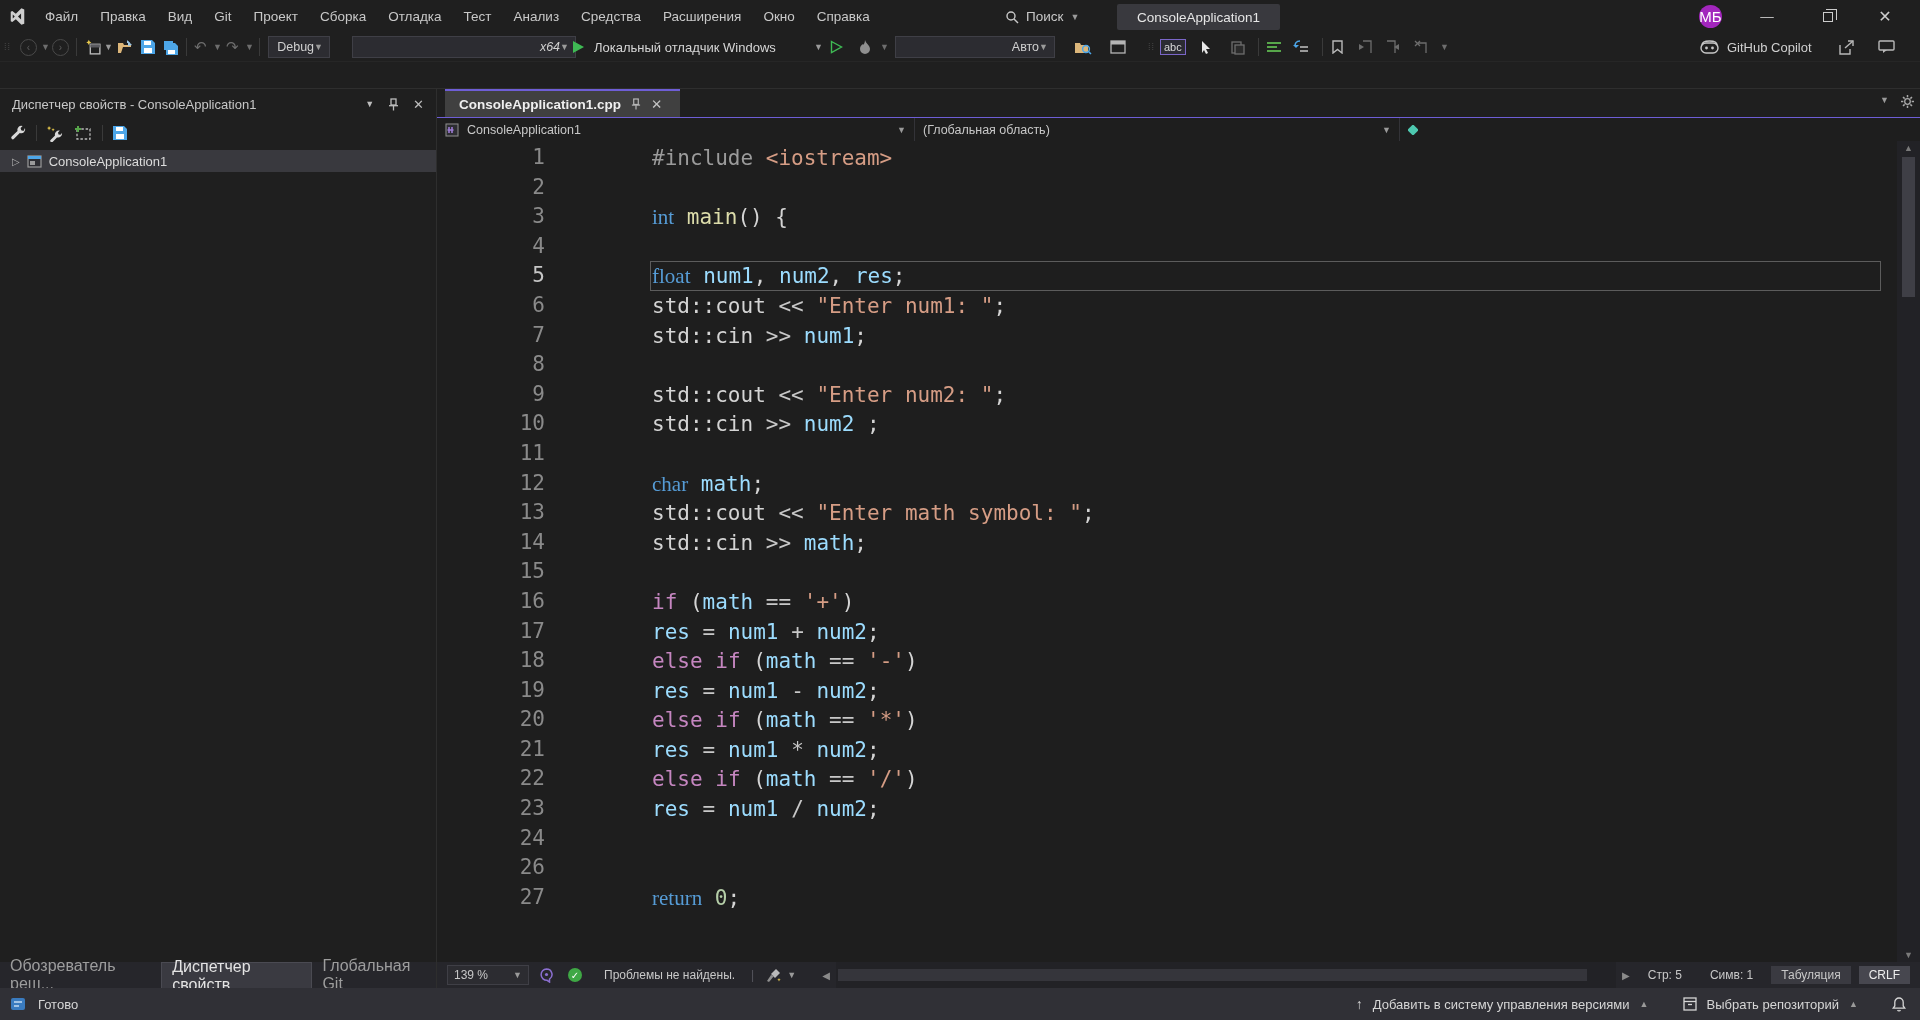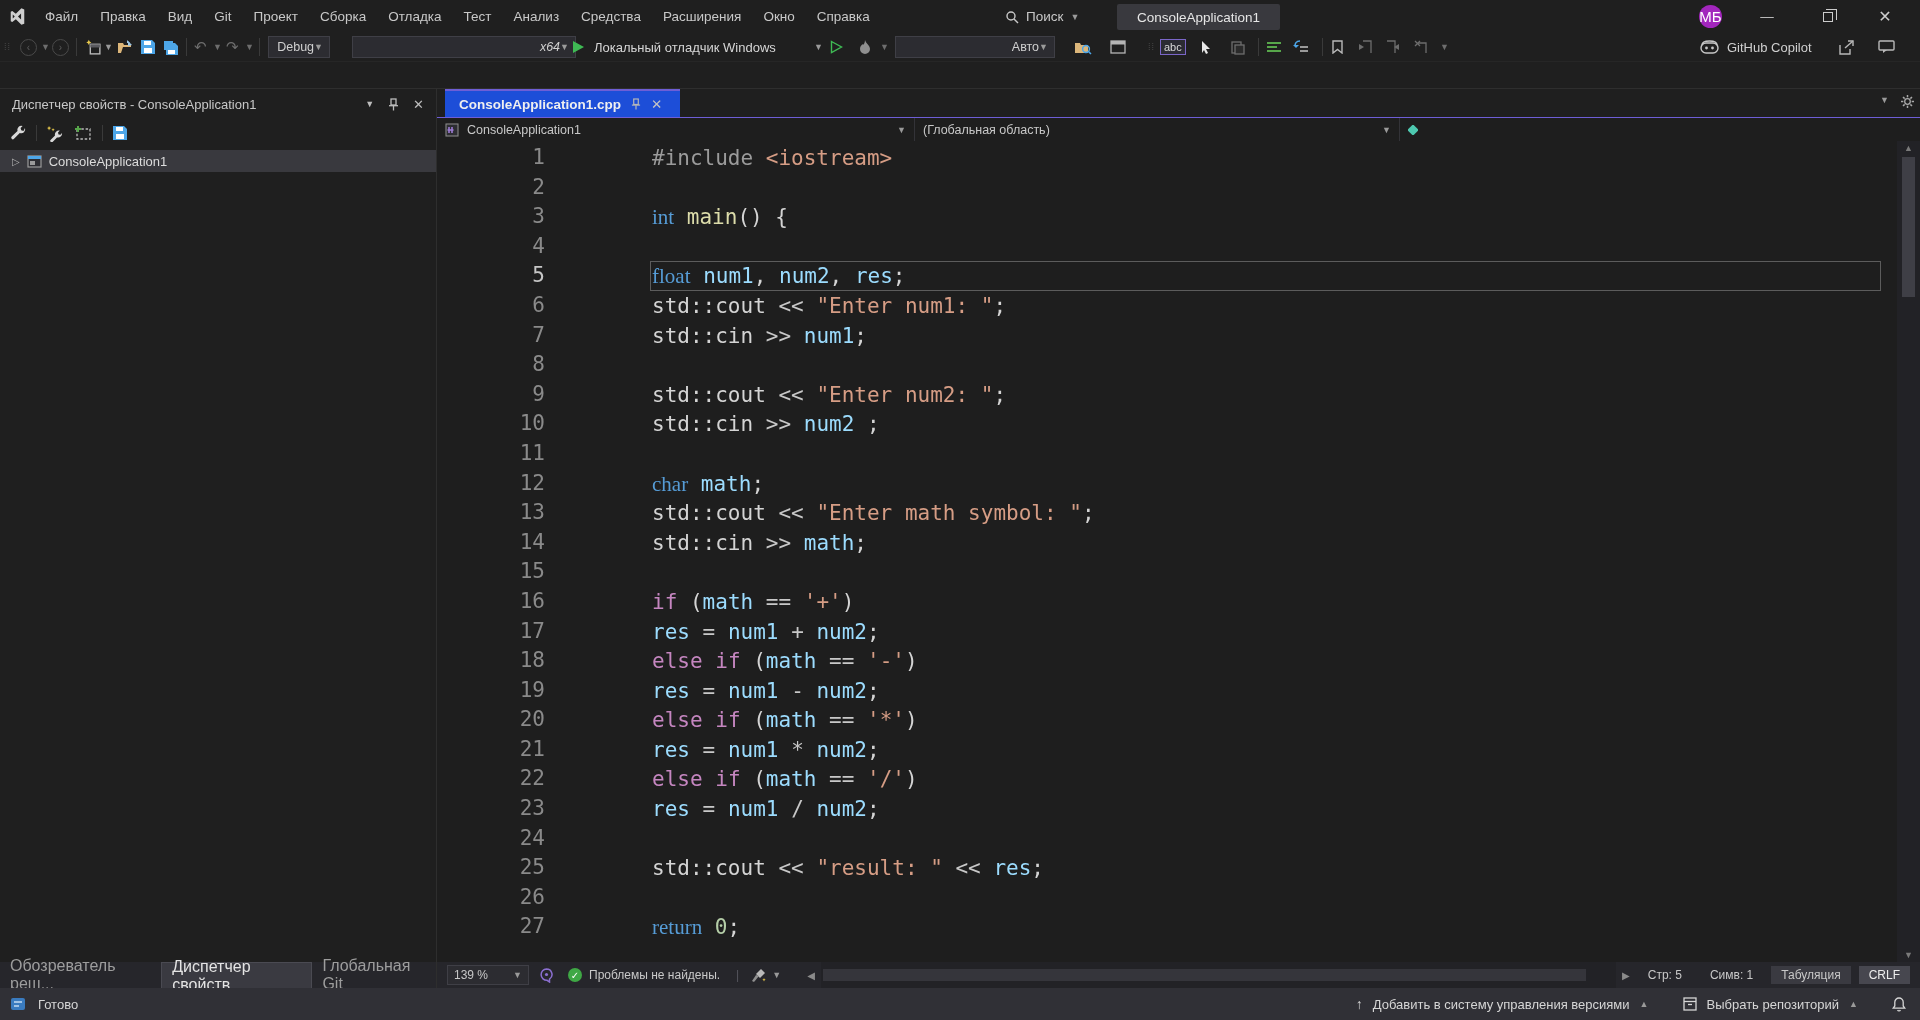--- a/index.html
+++ b/index.html
@@ -41,21 +41,21 @@
   #left-panel { left:0; top:88px; width:437px; height:874px; background:#1f1f1f; border-top:1px solid #2e2e2e; border-right:1px solid #2e2e2e; }
   #panel-header { height:30px; display:flex; align-items:center; padding:0 12px; font-size:13px; color:#c8c8c8; }
   #panel-header .spring { flex:1; }
   .ph-ic { margin-left:14px; color:#bdbdbd; }
   #panel-tools { height:28px; display:flex; align-items:center; padding-left:10px; gap:9px; }
   .pt-sep { width:1px; height:16px; background:#3a3a3a; }
   #tree-row { margin-top:3px; height:22px; background:#39393e; display:flex; align-items:center; padding-left:12px; gap:7px; font-size:13px; color:#dcdcdc; }
 
   #editor-col { left:437px; top:88px; width:1483px; height:874px; background:#1e1e1e; }
   #tabrow { position:absolute; left:0; top:0; width:1483px; height:30px; background:#1f1f1f; border-top:1px solid #2e2e2e; }
-  #doc-tab { position:absolute; left:8px; top:0; height:28px; min-width:235px; background:#1d4ed8;
+  #doc-tab { position:absolute; left:8px; top:0; height:28px; min-width:235px; background:#404040;
     border-top:2px solid #6e5ed6; display:flex; align-items:center; gap:10px; padding:0 10px 0 14px;
     font-size:13.5px; font-weight:bold; color:#efefef; }
   #tab-underline { position:absolute; left:0; top:28px; width:1483px; height:2px; background:#6e5ed6; }
   #tabrow-right { position:absolute; right:6px; top:6px; display:flex; gap:12px; color:#a9a9a9; }
 
   #breadcrumb { position:absolute; left:0; top:30px; width:1483px; height:23px; background:#1e1e1e; display:flex; font-size:12.5px; }
   .bc-seg { border-right:1px solid #333338; display:flex; align-items:center; padding:0 8px; gap:8px; color:#c8c8c8; }
   .bc-spring { flex:1; }
 
   #code-area { position:absolute; left:0; top:53px; width:1460px; height:821px; background:#1e1e1e;
@@ -525,24 +525,20 @@
         </div>
         <div class="code-line">
           <div class="line-num">23</div>
           <div class="line-body"><span class="tk-var">res</span><span class="tk-pln"> </span><span class="tk-op">= </span><span class="tk-var">num1</span><span class="tk-pln"> </span><span class="tk-op">/ </span><span class="tk-var">num2</span><span class="tk-pln">;</span></div>
         </div>
         <div class="code-line">
           <div class="line-num">24</div>
           <div class="line-body"></div>
         </div>
         <div class="code-line">
-          <div class="line-num">25</div>
-          <div class="line-body"><span class="tk-pln">std::cout </span><span class="tk-op">&lt;&lt; </span><span class="tk-str">"result: "</span><span class="tk-pln"> </span><span class="tk-op">&lt;&lt; </span><span class="tk-var">res</span><span class="tk-pln">;</span></div>
-        </div>
-        <div class="code-line">
           <div class="line-num">26</div>
           <div class="line-body"></div>
         </div>
         <div class="code-line">
           <div class="line-num">27</div>
           <div class="line-body"><span class="tk-kw">return</span><span class="tk-pln"> </span><span class="tk-num">0</span><span class="tk-pln">;</span></div>
         </div>
       </div>
 
     <div id="vscroll">
@@ -563,21 +559,21 @@
       <span>139 %</span>
       <span class="chev">▼</span>
     </div>
     <span class="ico" style="margin-left:10px;">
       <svg width="15" height="15" viewBox="0 0 15 15">
           <path d="M7.5 1a5.5 5.5 0 0 1 3 10.1V14l-2.4-1.7A5.5 5.5 0 0 1 7.5 1z" fill="none" stroke="#8b6fd0" stroke-width="1.5"></path>
           <circle cx="7.5" cy="6.5" r="1.6" fill="#8b6fd0"></circle>
         </svg>
     </span>
     <span class="check-circle" style="margin-left:14px;">✓</span>
-    <span style="margin-left:7px;">Проблемы не найдены.</span>
+    <span style="margin-left:22px;">Проблемы не найдены.</span>
     <span style="margin-left:16px; color:#55555c;">|</span>
     <span class="ico" style="margin-left:12px;">
       <svg width="16" height="15" viewBox="0 0 16 15">
           <path d="M10 1l4 4-5 5-4-4z" fill="#b9b9b9"></path>
           <path d="M5 7L1 13l2 1 5-6z" fill="#8f8f8f"></path>
           <path d="M13 10l.5 1.2 1.2.5-1.2.5L13 13.4l-.5-1.2-1.2-.5 1.2-.5z" fill="#e8c94c"></path>
         </svg>
     </span>
     <span class="chev" style="margin-left:5px;">▼</span>
     <span style="margin-left:26px; color:#8a8a8a; font-size:10px;">◀</span>

